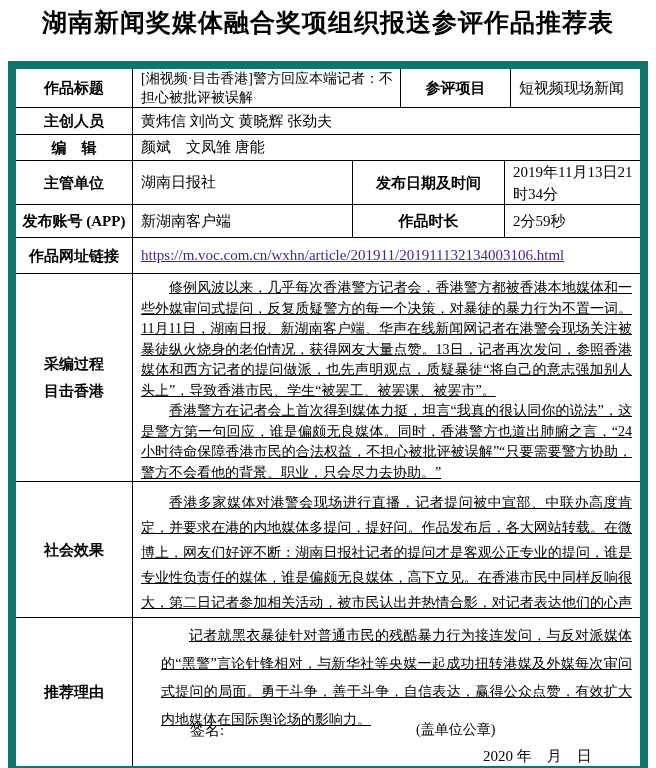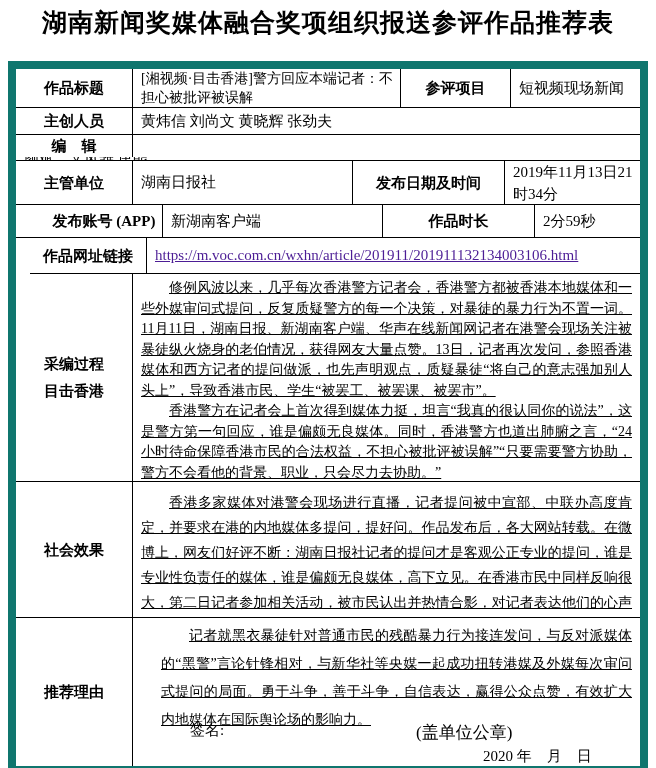--- a/index.html
+++ b/index.html
@@ -22,22 +22,22 @@
   .c {
     box-sizing:border-box; border-right:1px solid #000;
     display:flex; align-items:center; overflow:hidden;
   }
   .c.last { border-right:none; }
   .lab {
     width:117px; flex:none; justify-content:center; text-align:center;
     font-weight:bold; font-size:15px; line-height:22px;
   }
   .val { padding-left:8px; font-size:15px; }
-  .h1 { height:39px; } .h2 { height:27px; } .h3 { height:26px;flex-direction:column; }
-  .h4 { height:44px; } .h5 { height:33px;padding-left:30px; } .h6 { height:36px;margin-left:14px; }
+  .h1 { height:39px; } .h2 { height:27px; } .h3 { height:26px; }
+  .h4 { height:44px; } .h5 { height:33px; } .h6 { height:36px; }
   .h7 { height:208px; } .h8 { height:136px; } .h9 { height:148px; }
   
   .w-title-val { width:268px; flex:none; font-size:14px; line-height:19px; padding-right:6px; }
   .w-cat-lab  { width:110px; flex:none; }
   .w-cat-val  { flex:1; }
   .w-mid-val  { width:220px; flex:none; }
   .w-mid-lab  { width:152px; flex:none; }
   .w-rest     { flex:1; }
   .dt-val { padding:2px 4px 2px 8px; line-height:22px; }
   .url-cell { font-size:15px; }
@@ -46,21 +46,21 @@
   .para-cell {
     display:block; flex:1; padding:4px 8px 0 8px; font-size:14px;
   }
   .para-cell p { margin:0; text-indent:2em; text-align:justify;text-decoration:underline; }
   .lh-7 p { line-height:20.5px; }
   .lh-8 { padding-top:8px; } .lh-8 p { line-height:25px; }
   .lh-9 p { line-height:28px;margin-left:20px; }
   .two-line-lab { flex-direction:column; justify-content:center; line-height:27px; }
   .rec-cell { position:relative; }
   .sign-name { position:absolute; left:57px;  top:103px; font-size:15px; text-indent:0; }
-  .sign-seal { position:absolute; left:283px; top:103px; font-size:17px; text-indent:0; }
+  .sign-seal { position:absolute; left:283px; top:103px; font-size:14px; text-indent:0; }
   .sign-date { position:absolute; left:350px; top:129px; font-size:15px; text-indent:0; }
 </style>
 </head>
 <body>
 
 <div class="page">
 
   <div class="form-title">湖南新闻奖媒体融合奖项组织报送参评作品推荐表</div>
 
   <div class="tbl">

